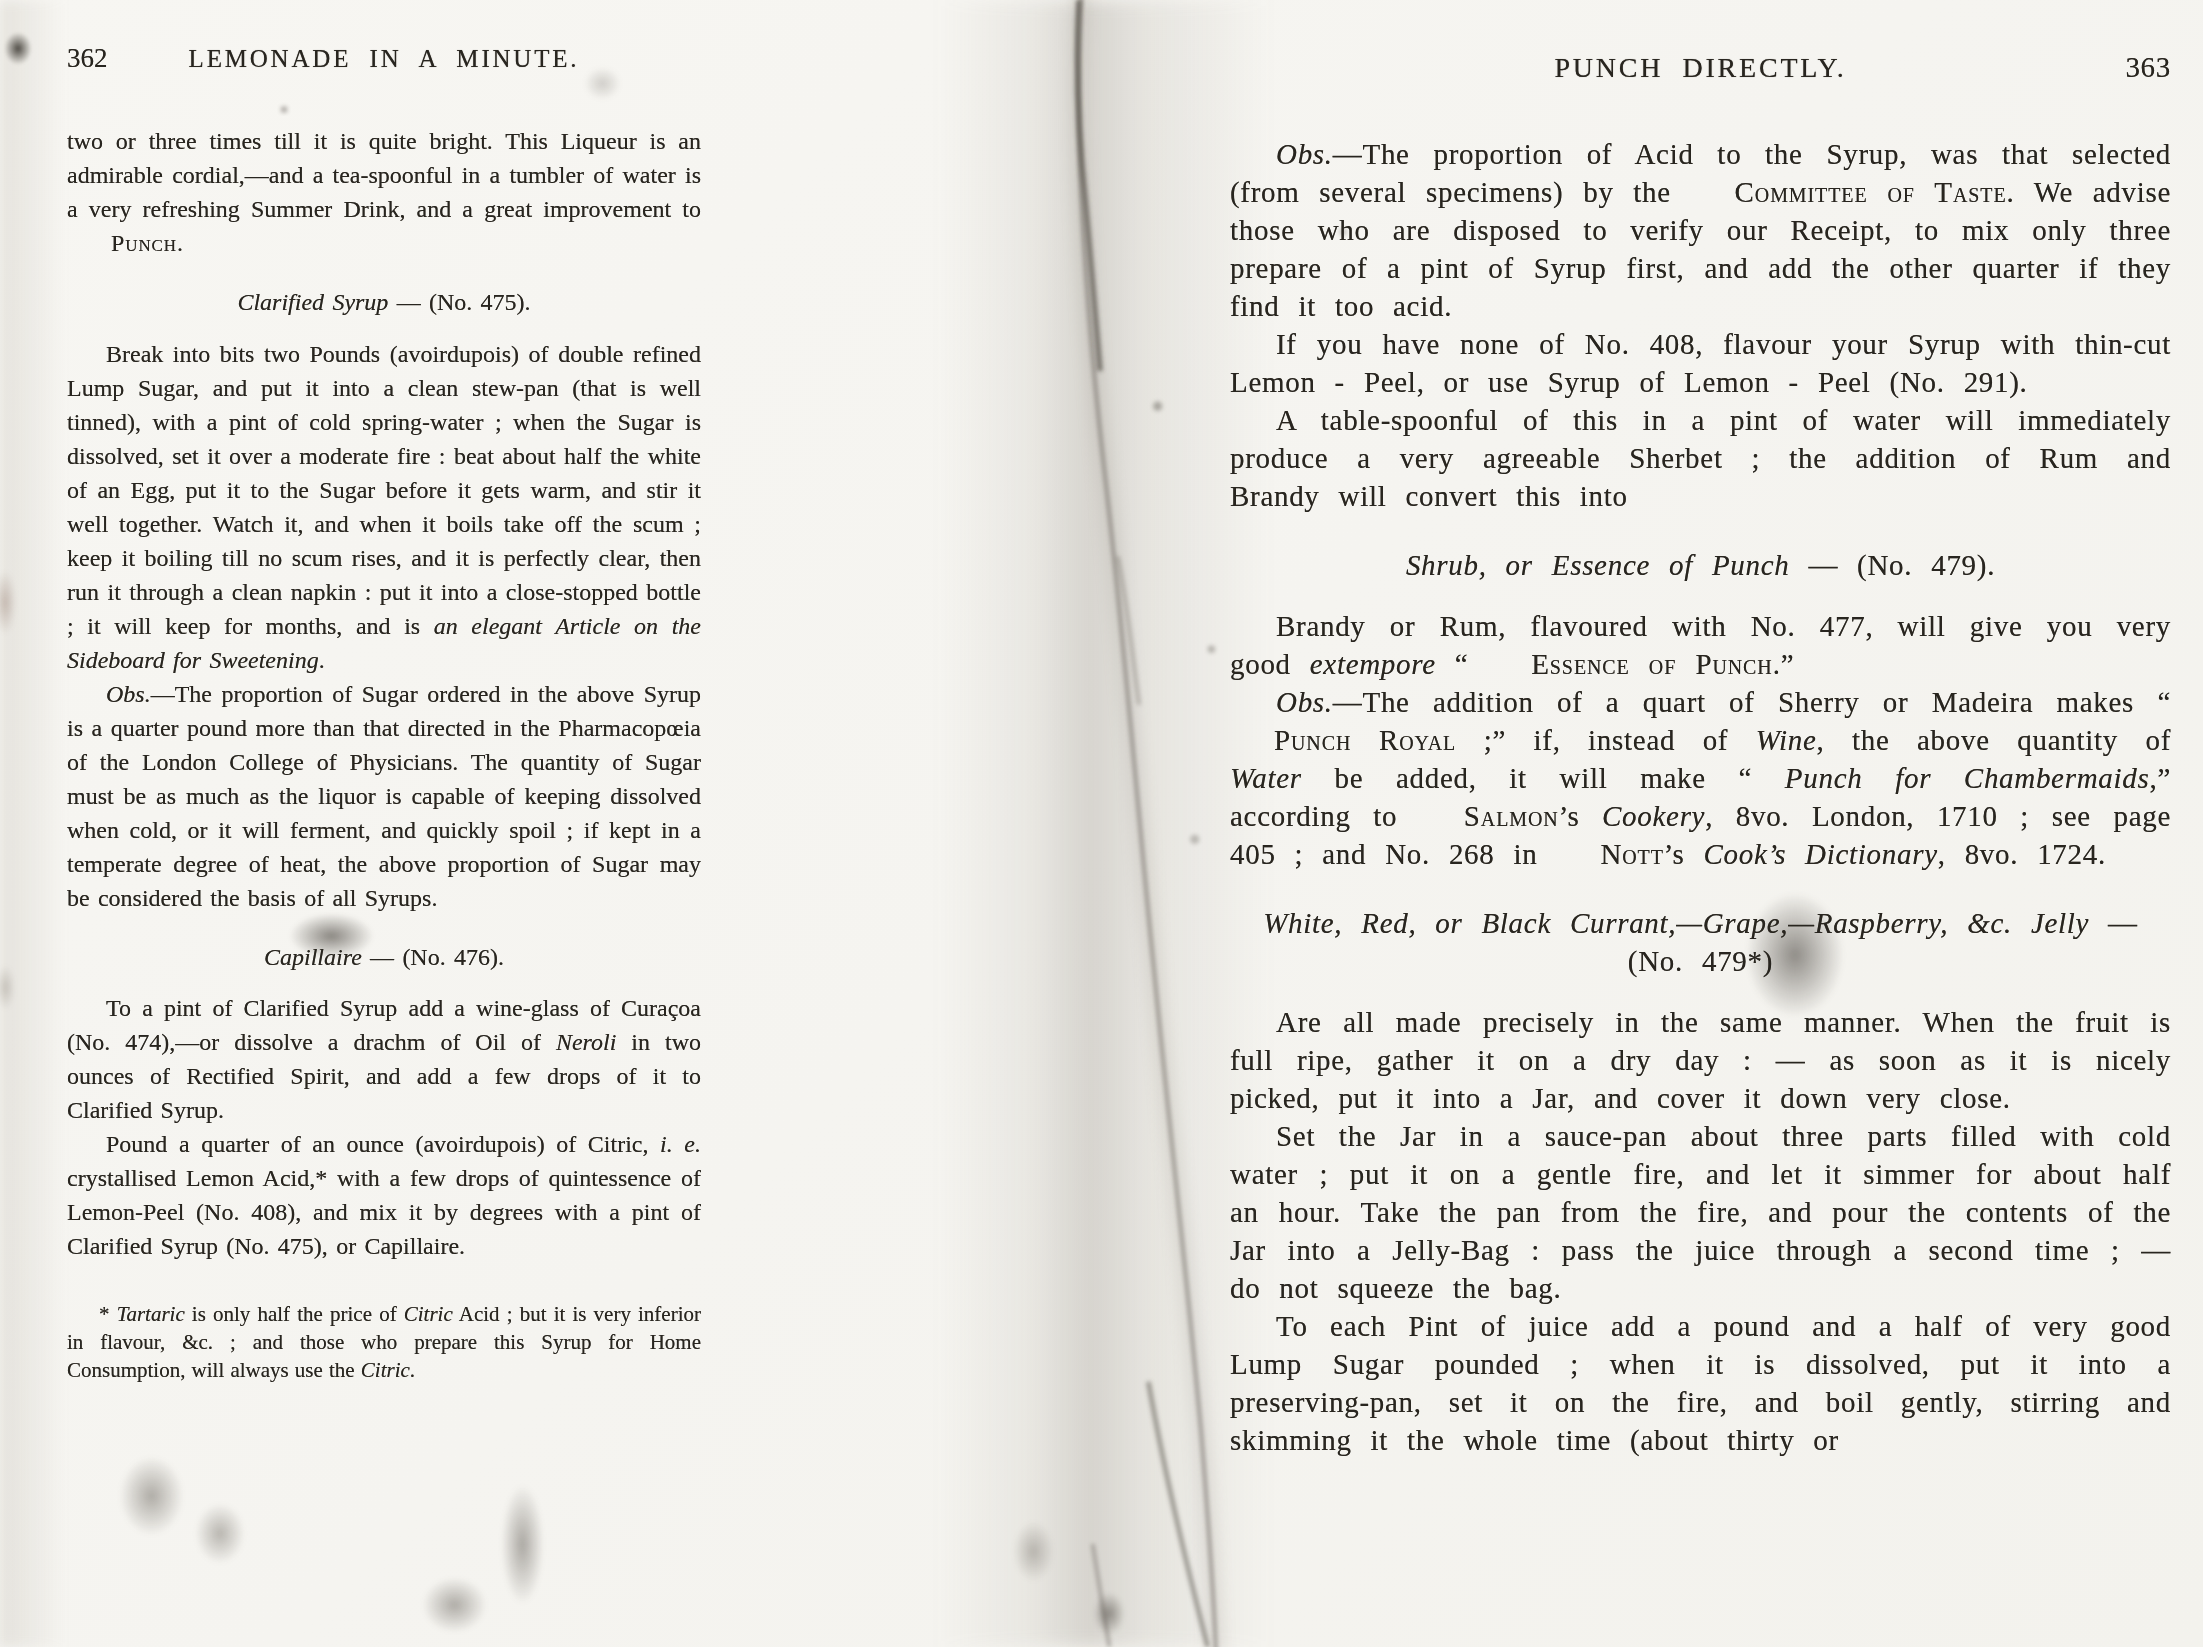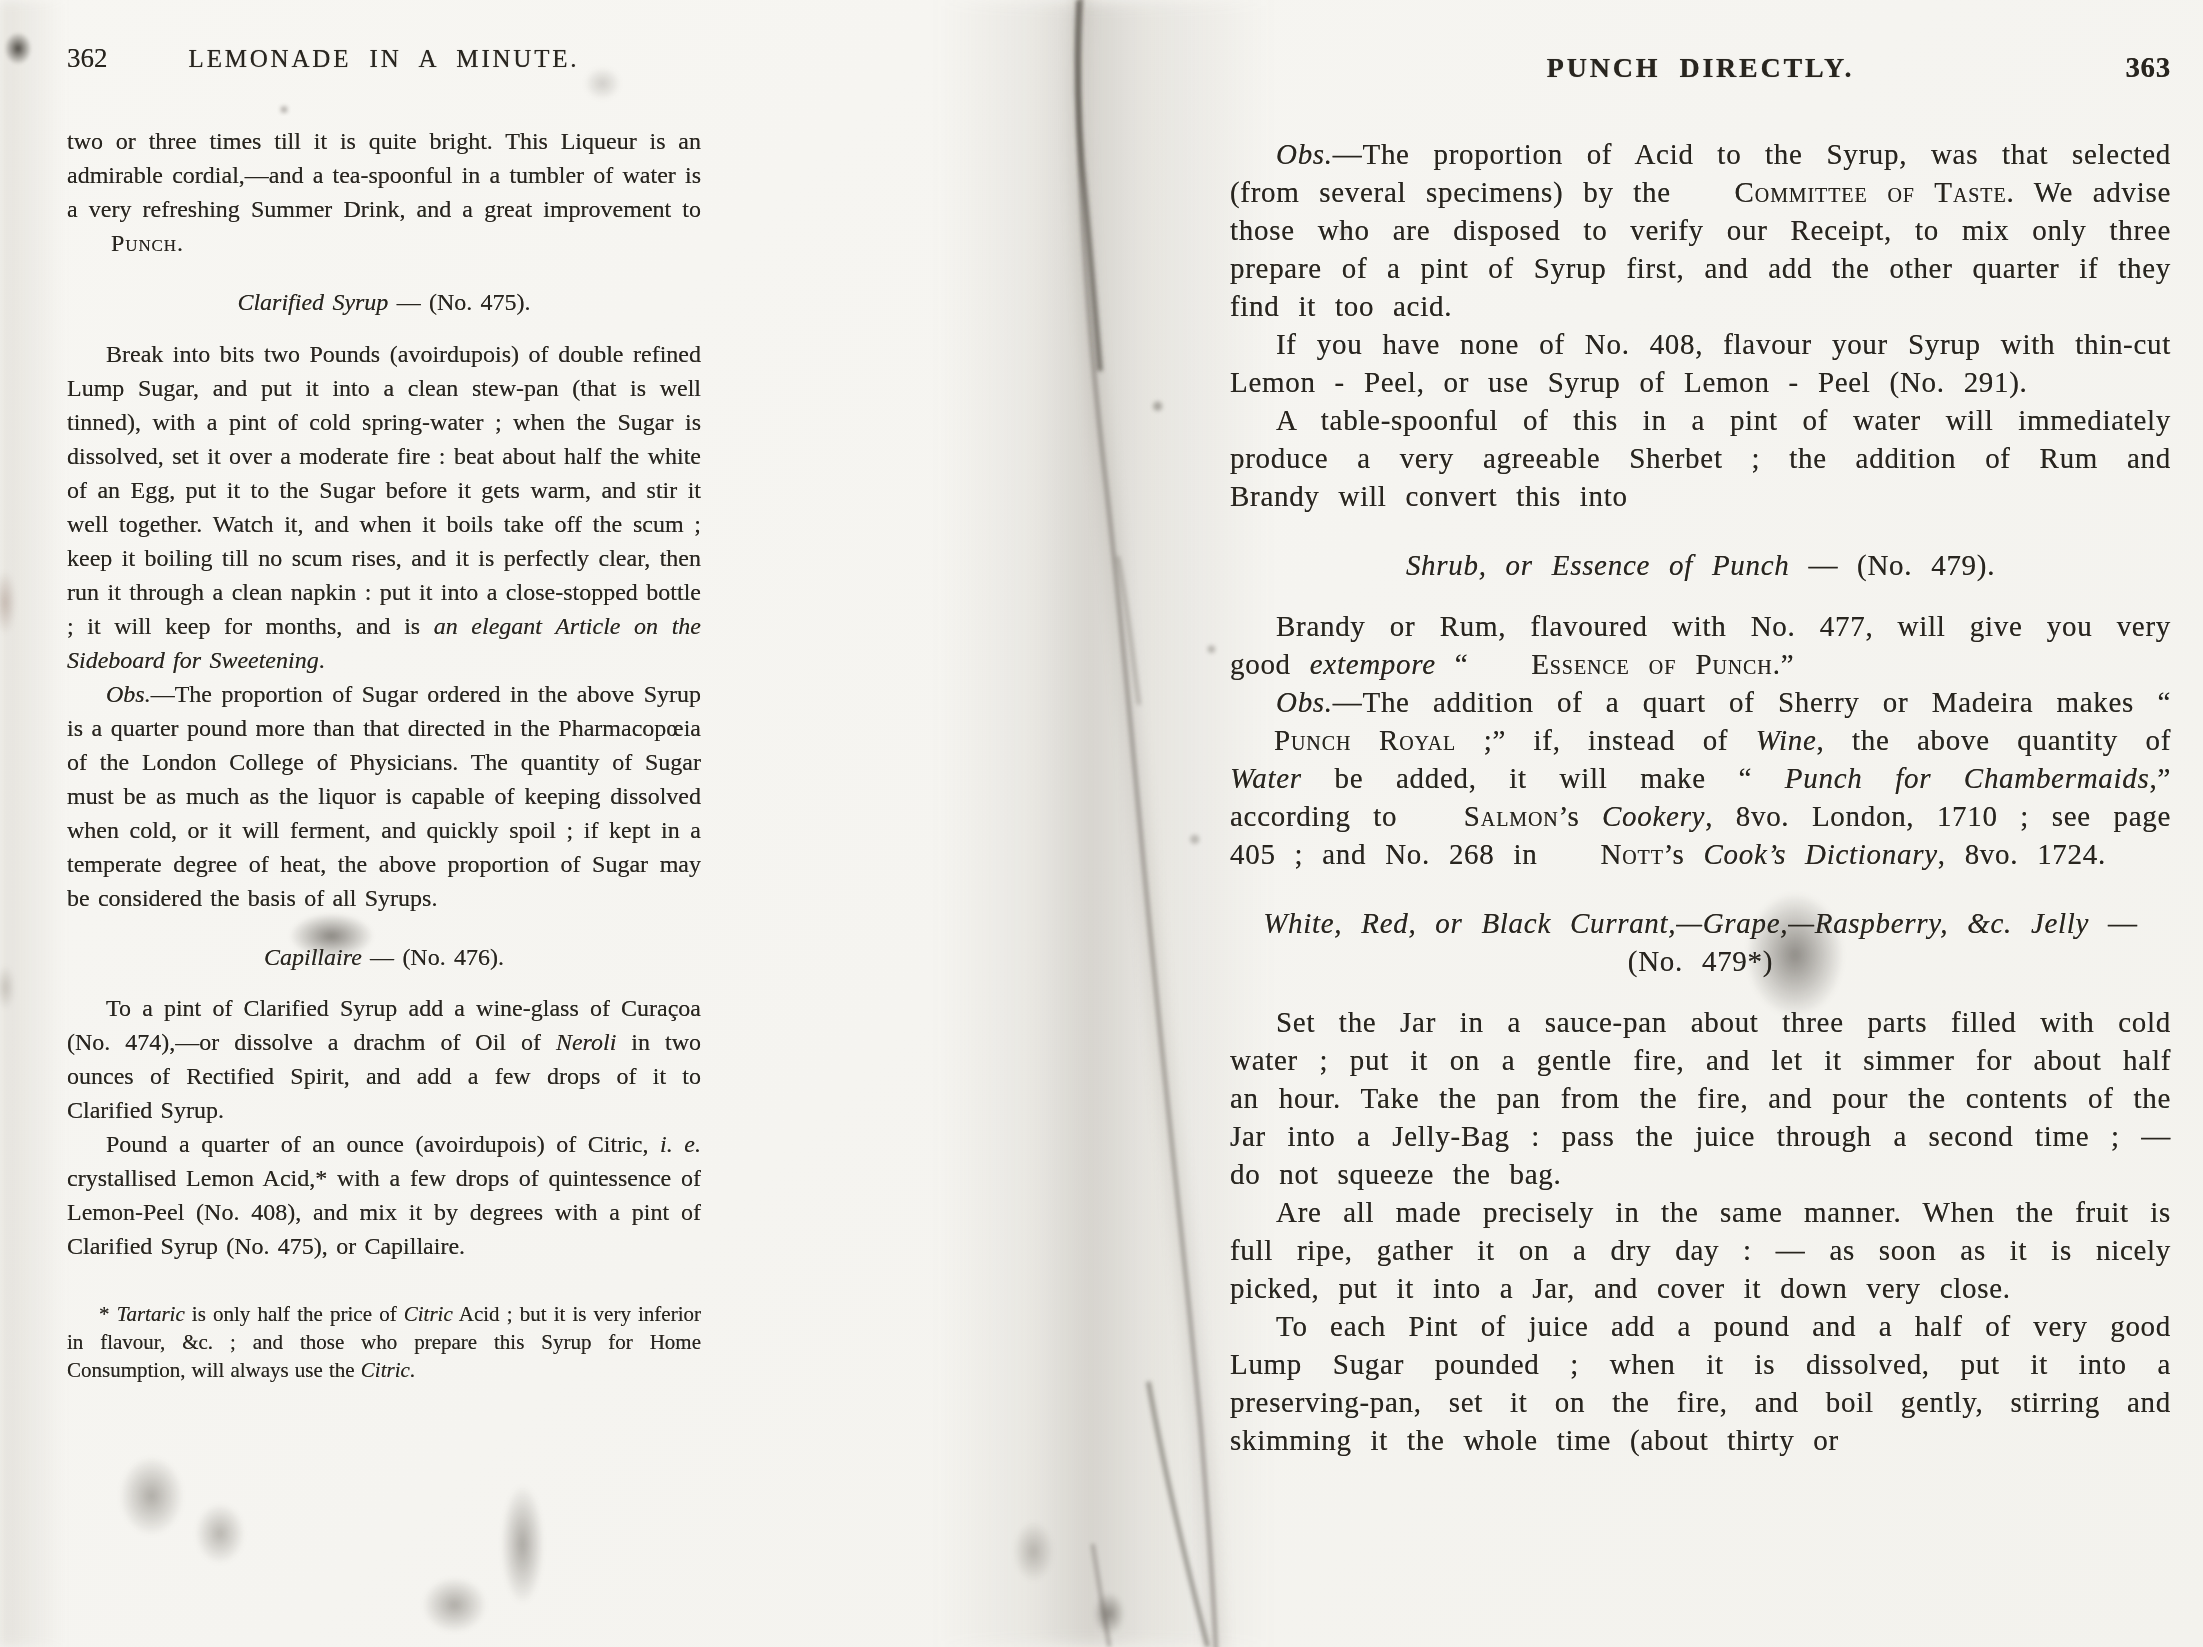--- a/index.html
+++ b/index.html
@@ -8,21 +8,21 @@
     background:linear-gradient(135deg,#f7f6f2 0%,#f5f4f0 50%,#f3f2ed 100%);
     font-family:"Liberation Serif","DejaVu Serif",serif;
     color:#28251f;
   }
   
   .page{position:absolute;}
   #leftPage{left:67px;top:41px;width:634px;font-size:24px;line-height:34px;word-spacing:2.3px;}
   #rightPage{left:1230px;top:48px;width:941px;font-size:29px;line-height:38px;word-spacing:11px;letter-spacing:0.7px;}
   .ink{text-shadow:0 0 0.6px rgba(45,40,32,0.65);}
   .pagehead{display:grid;grid-template-columns:1fr auto 1fr;align-items:baseline;margin-bottom:48px;}
-  #rightPage .pagehead{font-weight:bold;}
+  #rightPage .pagehead{}
   .runtitle{
     grid-column:2;font-size:25px;letter-spacing:2.8px;word-spacing:9.3px;
     text-shadow:0 0 0.7px rgba(45,40,32,0.7);white-space:nowrap;
   }
   #rightPage .runtitle{font-size:28px;}
   .pagenum{font-size:27px;}
   .num-left{grid-column:1;justify-self:start;}
   .num-right{grid-column:3;justify-self:end;}
   #rightPage .pagenum{font-size:29px;}
   
@@ -117,18 +117,18 @@
     <span class="pagenum num-right">363</span>
   </div>
   <div class="pagebody">
       <div class="block paragraph indent"><span class="it">Obs.</span><span>—The proportion of Acid to the Syrup, was that selected (from several specimens) by the </span><span class="sc">Committee of Taste</span><span>.  We advise those who are disposed to verify our Receipt, to mix only three prepare of a pint of Syrup first, and add the other quarter if they find it too acid.</span></div>
       <div class="block paragraph indent"><span>If you have none of No. 408, flavour your Syrup with thin-cut Lemon - Peel, or use Syrup of Lemon - Peel (No. 291).</span></div>
       <div class="block paragraph indent"><span>A table-spoonful of this in a pint of water will immediately produce a very agreeable Sherbet ; the addition of Rum and Brandy will convert this into</span></div>
       <div class="block section-heading"><span class="it">Shrub, or Essence of Punch</span><span> — (No. 479).</span></div>
       <div class="block paragraph indent"><span>Brandy or Rum, flavoured with No. 477, will give you very good </span><span class="it">extempore</span><span> “ </span><span class="sc">Essence of Punch</span><span>.”</span></div>
       <div class="block paragraph indent"><span class="it">Obs.</span><span>—The addition of a quart of Sherry or Madeira makes “ </span><span class="sc">Punch Royal</span><span> ;” if, instead of </span><span class="it">Wine</span><span>, the above quantity of </span><span class="it">Water</span><span> be added, it will make “ </span><span class="it">Punch for Chambermaids</span><span>,” according to </span><span class="sc">Salmon</span><span>’s </span><span class="it">Cookery</span><span>, 8vo. London, 1710 ; see page 405 ; and No. 268 in </span><span class="sc">Nott</span><span>’s </span><span class="it">Cook’s Dictionary</span><span>, 8vo. 1724.</span></div>
       <div class="block section-heading"><span class="it">White, Red, or Black Currant,—Grape,—Raspberry, &amp;c. Jelly</span><span> — (No. 479*)</span></div>
+      <div class="block paragraph indent"><span>Are all made precisely in the same manner.  When the fruit is full ripe, gather it on a dry day : — as soon as it is nicely picked, put it into a Jar, and cover it down very close.</span></div>
       <div class="block paragraph indent"><span>Set the Jar in a sauce-pan about three parts filled with cold water ; put it on a gentle fire, and let it simmer for about half an hour.  Take the pan from the fire, and pour the contents of the Jar into a Jelly-Bag : pass the juice through a second time ; — do not squeeze the bag.</span></div>
-      <div class="block paragraph indent"><span>Are all made precisely in the same manner.  When the fruit is full ripe, gather it on a dry day : — as soon as it is nicely picked, put it into a Jar, and cover it down very close.</span></div>
       <div class="block paragraph indent"><span>To each Pint of juice add a pound and a half of very good Lump Sugar pounded ; when it is dissolved, put it into a preserving-pan, set it on the fire, and boil gently, stirring and skimming it the whole time (about thirty or</span></div>
     </div>
 </div>
 
 
 </body></html>

